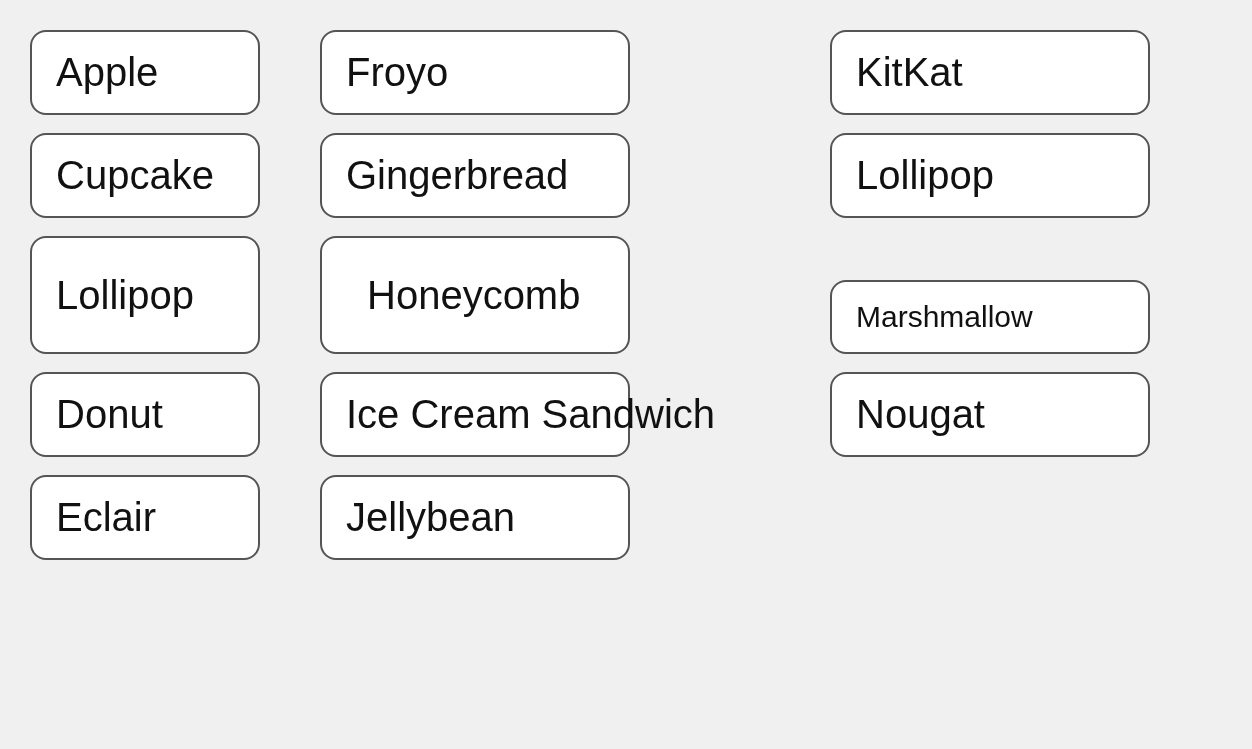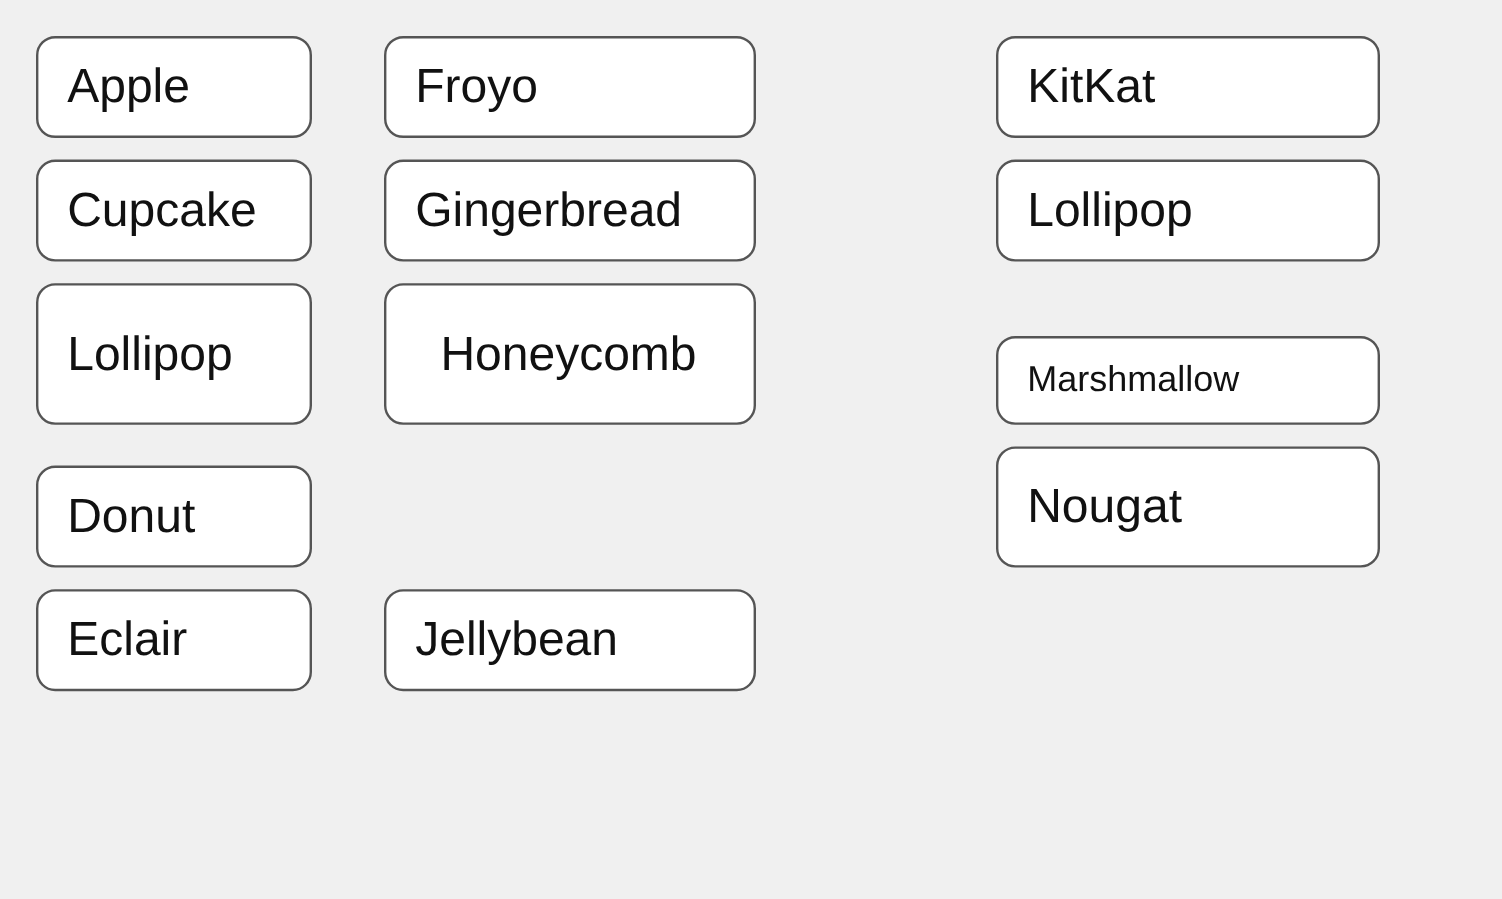--- a/index.html
+++ b/index.html
@@ -40,21 +40,21 @@
       font-weight: 400;
       color: #111111;
       white-space: nowrap;
       cursor: pointer;
     }
 
     
     .col1-row1 { grid-column: 1; grid-row: 1; }
     .col1-row2 { grid-column: 1; grid-row: 2; }
     .col1-row3 { grid-column: 1; grid-row: 3; }
-    .col1-row4 { grid-column: 1; grid-row: 4; margin-top: 16px; }
+    .col1-row4 { grid-column: 1; grid-row: 4; }
     .col1-row5 { grid-column: 1; grid-row: 5; }
 
     
     .col2-row1 { grid-column: 2; grid-row: 1; align-items: center; }
     .col2-row2 { grid-column: 2; grid-row: 2; }
     .col2-row3 { grid-column: 2; grid-row: 3; padding-left: 45px; }
     .col2-row4 { grid-column: 2; grid-row: 4; }
     .col2-row5 { grid-column: 2; grid-row: 5; }
 
     
@@ -91,20 +91,23 @@
 
   <div class="chip col2-row1">
     <span>Froyo</span>
   </div>
   <div class="chip col2-row2">
     <span>Gingerbread</span>
   </div>
   <div class="chip col2-row3">
     <span>Honeycomb</span>
   </div>
+  <div class="chip col2-row4">
+    <span>Ice Cream Sandwich</span>
+  </div>
   <div class="chip col2-row5">
     <span>Jellybean</span>
   </div>
 
   <div class="chip col4-row1">
     <span>KitKat</span>
   </div>
   <div class="chip col4-row2">
     <span>Lollipop</span>
   </div>

